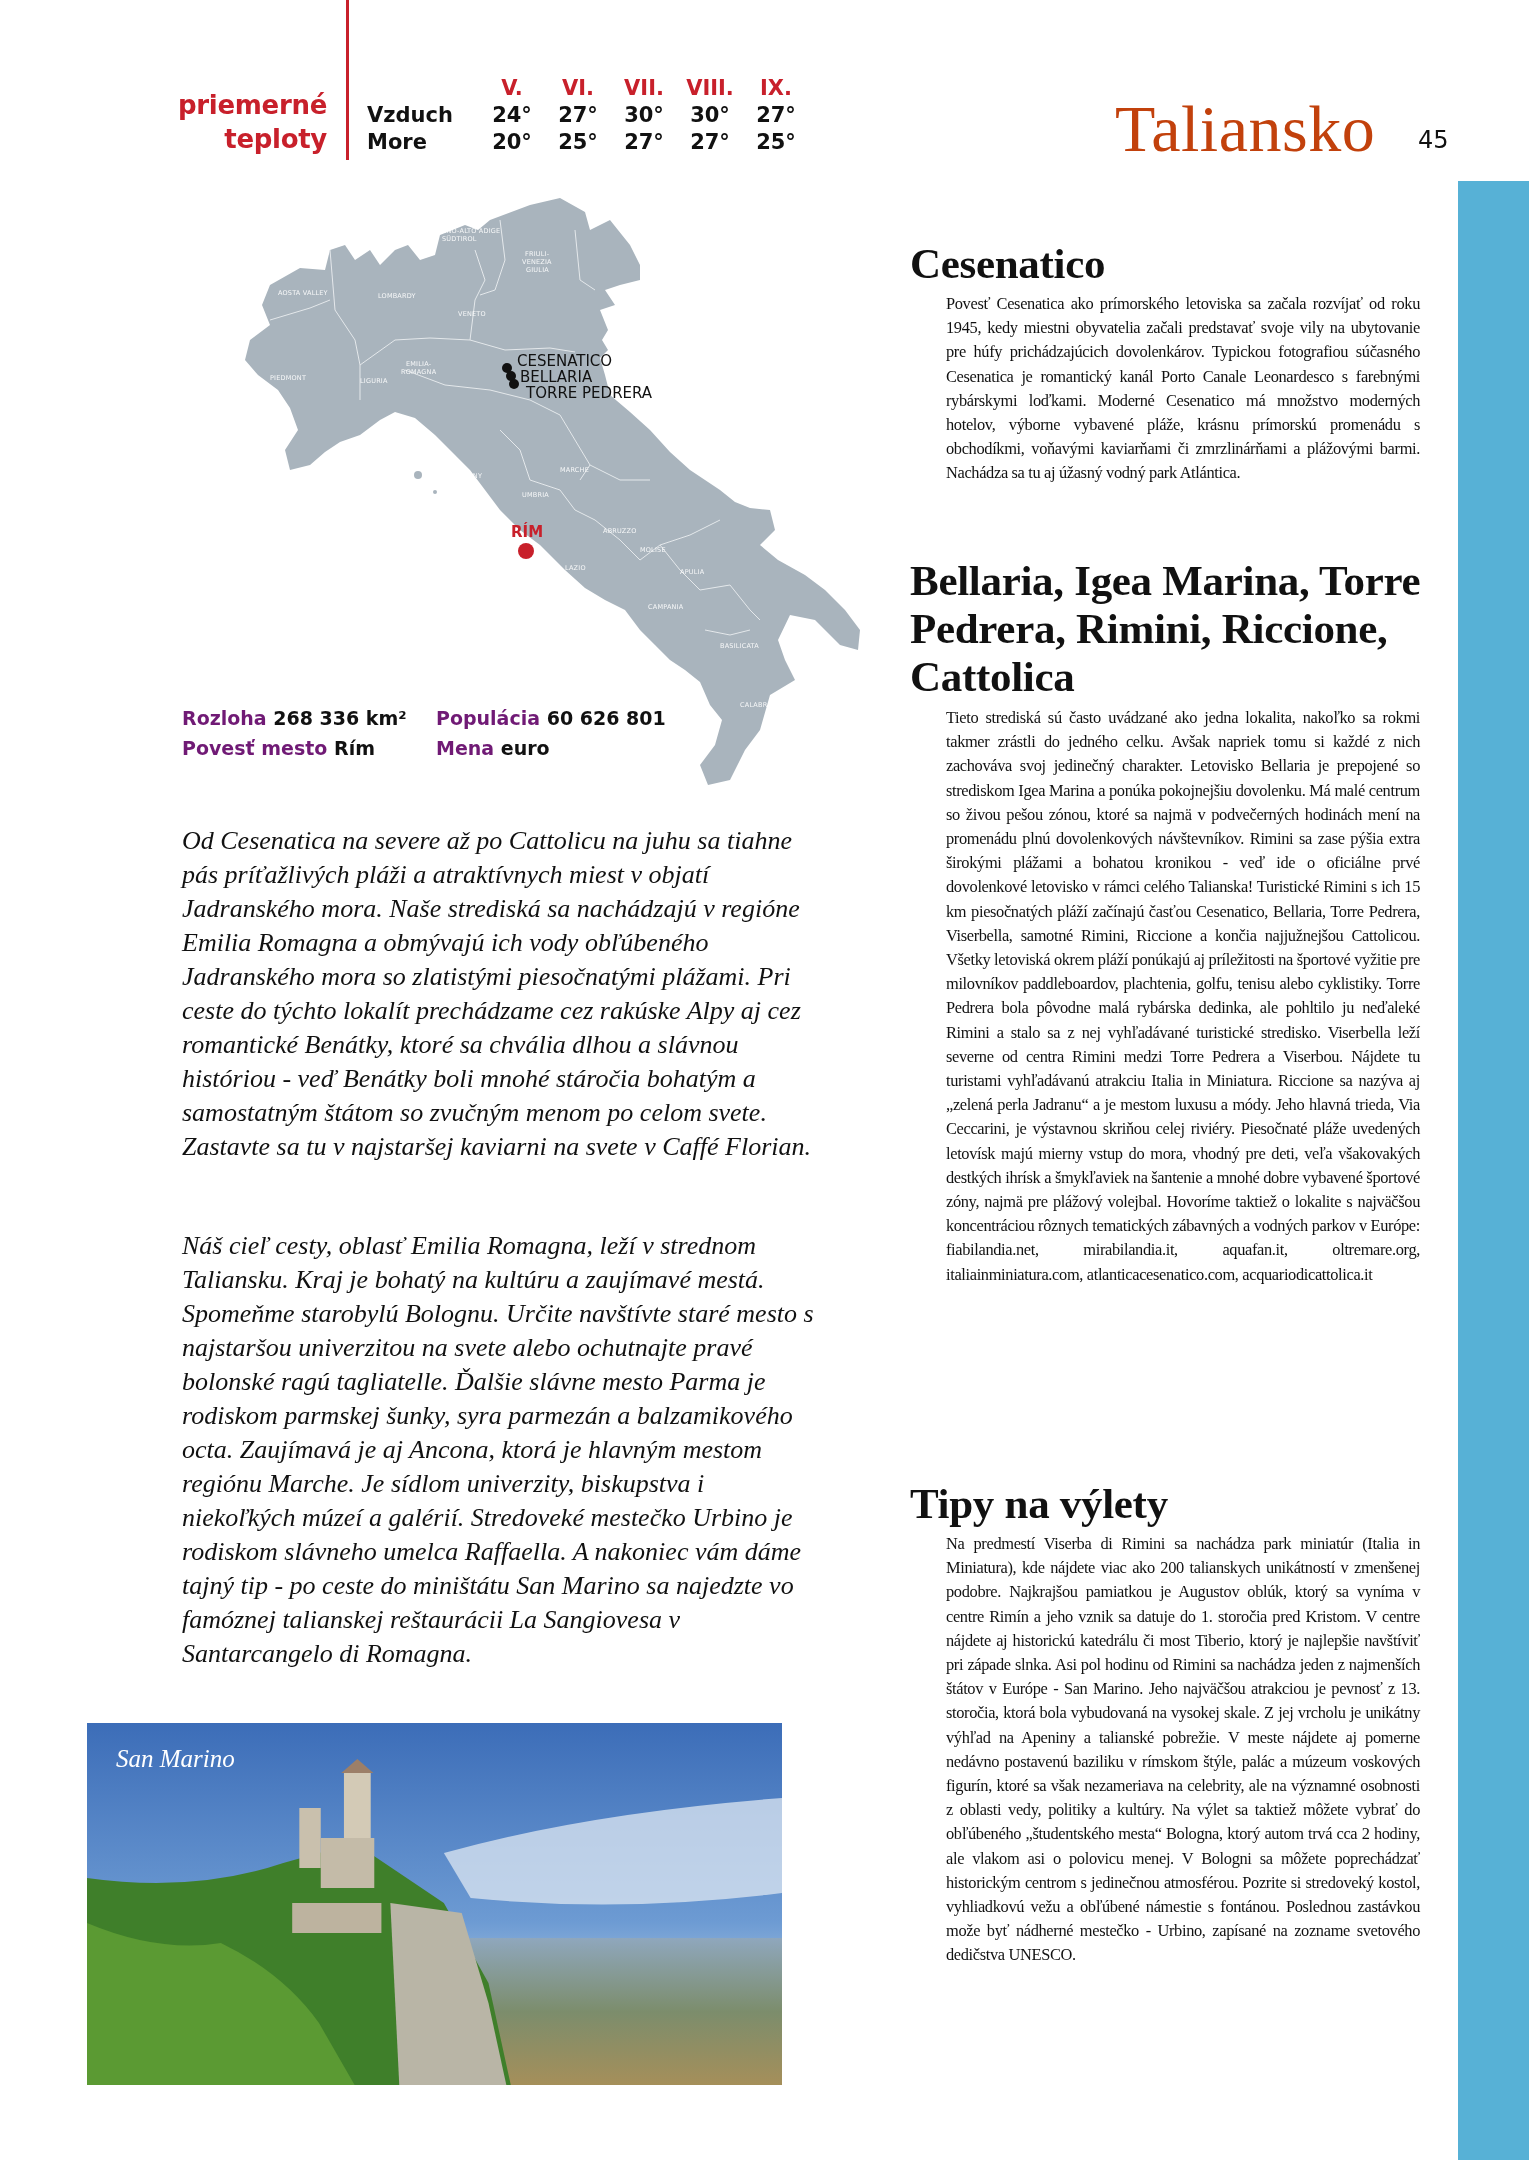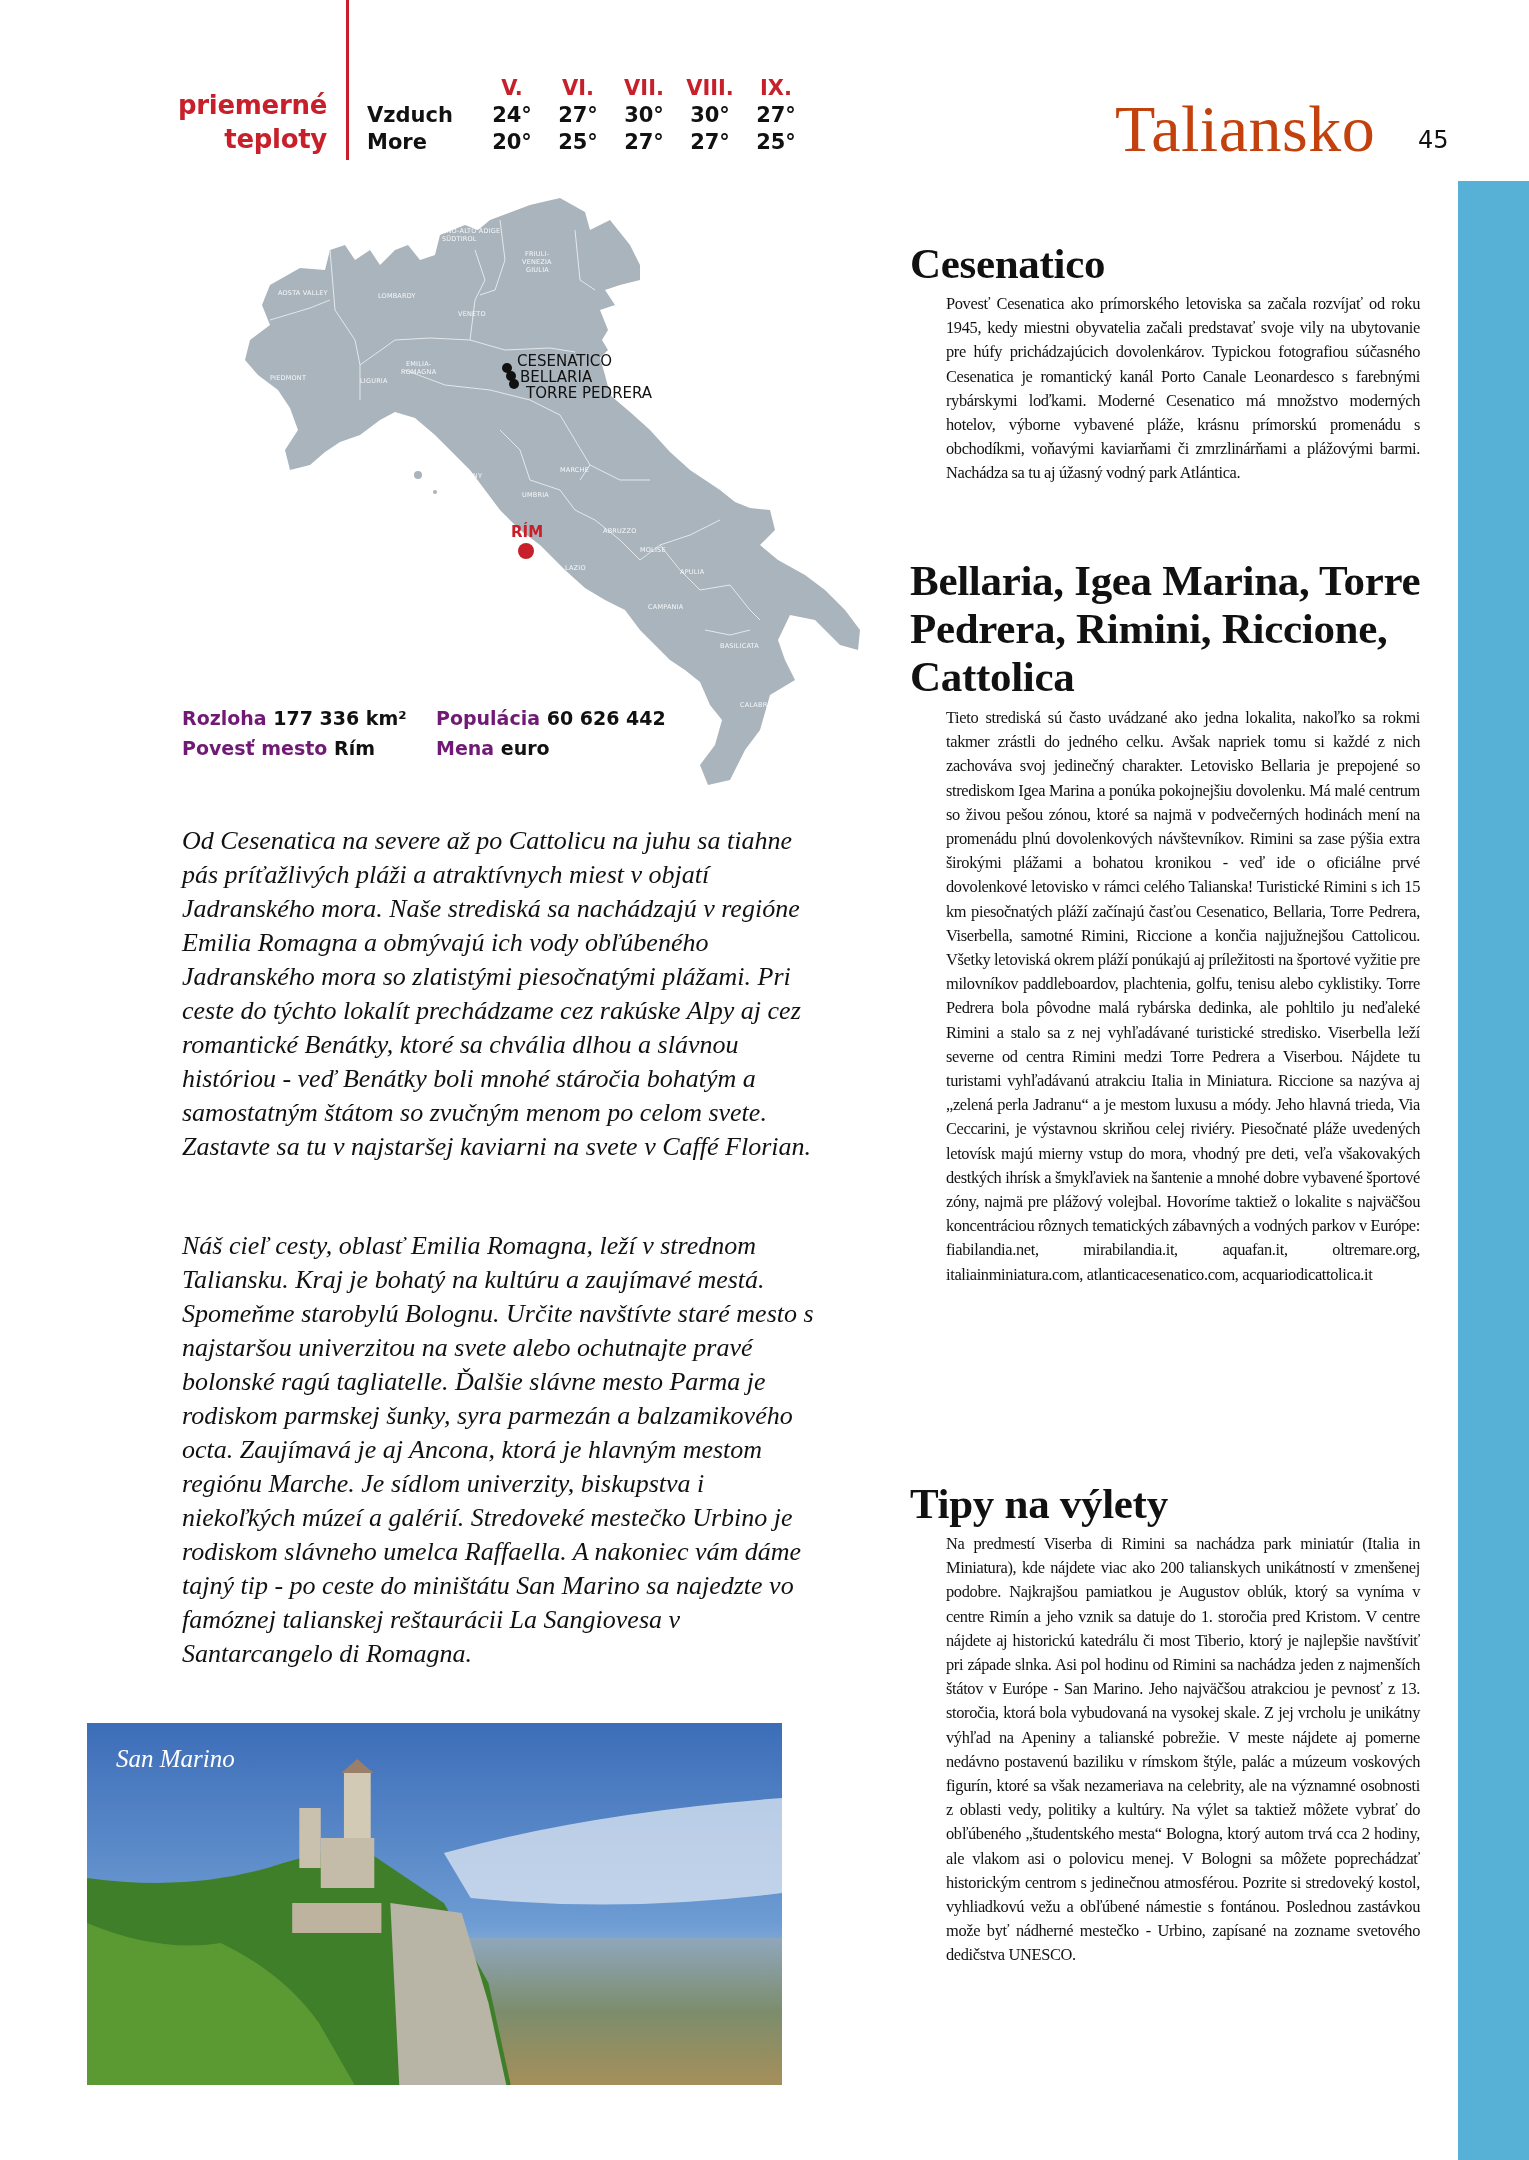--- a/index.html
+++ b/index.html
@@ -183,25 +183,25 @@
     <g>
       <text class="capital-label" x="281" y="347">RÍM</text>
       <circle cx="296" cy="361" r="8" fill="#c8202b"></circle>
     </g>
   </svg>
 </div>
 
 <div class="abs facts">
   <div class="fact" style="left:0;top:0">
     <span class="k">Rozloha</span>
-    <span class="v">177 336 km²</span>
+    <span class="v">268 336 km²</span>
   </div>
   <div class="fact" style="left:254px;top:0">
     <span class="k">Populácia</span>
-    <span class="v">60 626 442</span>
+    <span class="v">60 626 801</span>
   </div>
   <div class="fact" style="left:0;top:30px">
     <span class="k">Povesť mesto</span>
     <span class="v">Rím</span>
   </div>
   <div class="fact" style="left:254px;top:30px">
     <span class="k">Mena</span>
     <span class="v">euro</span>
   </div>
 </div>

